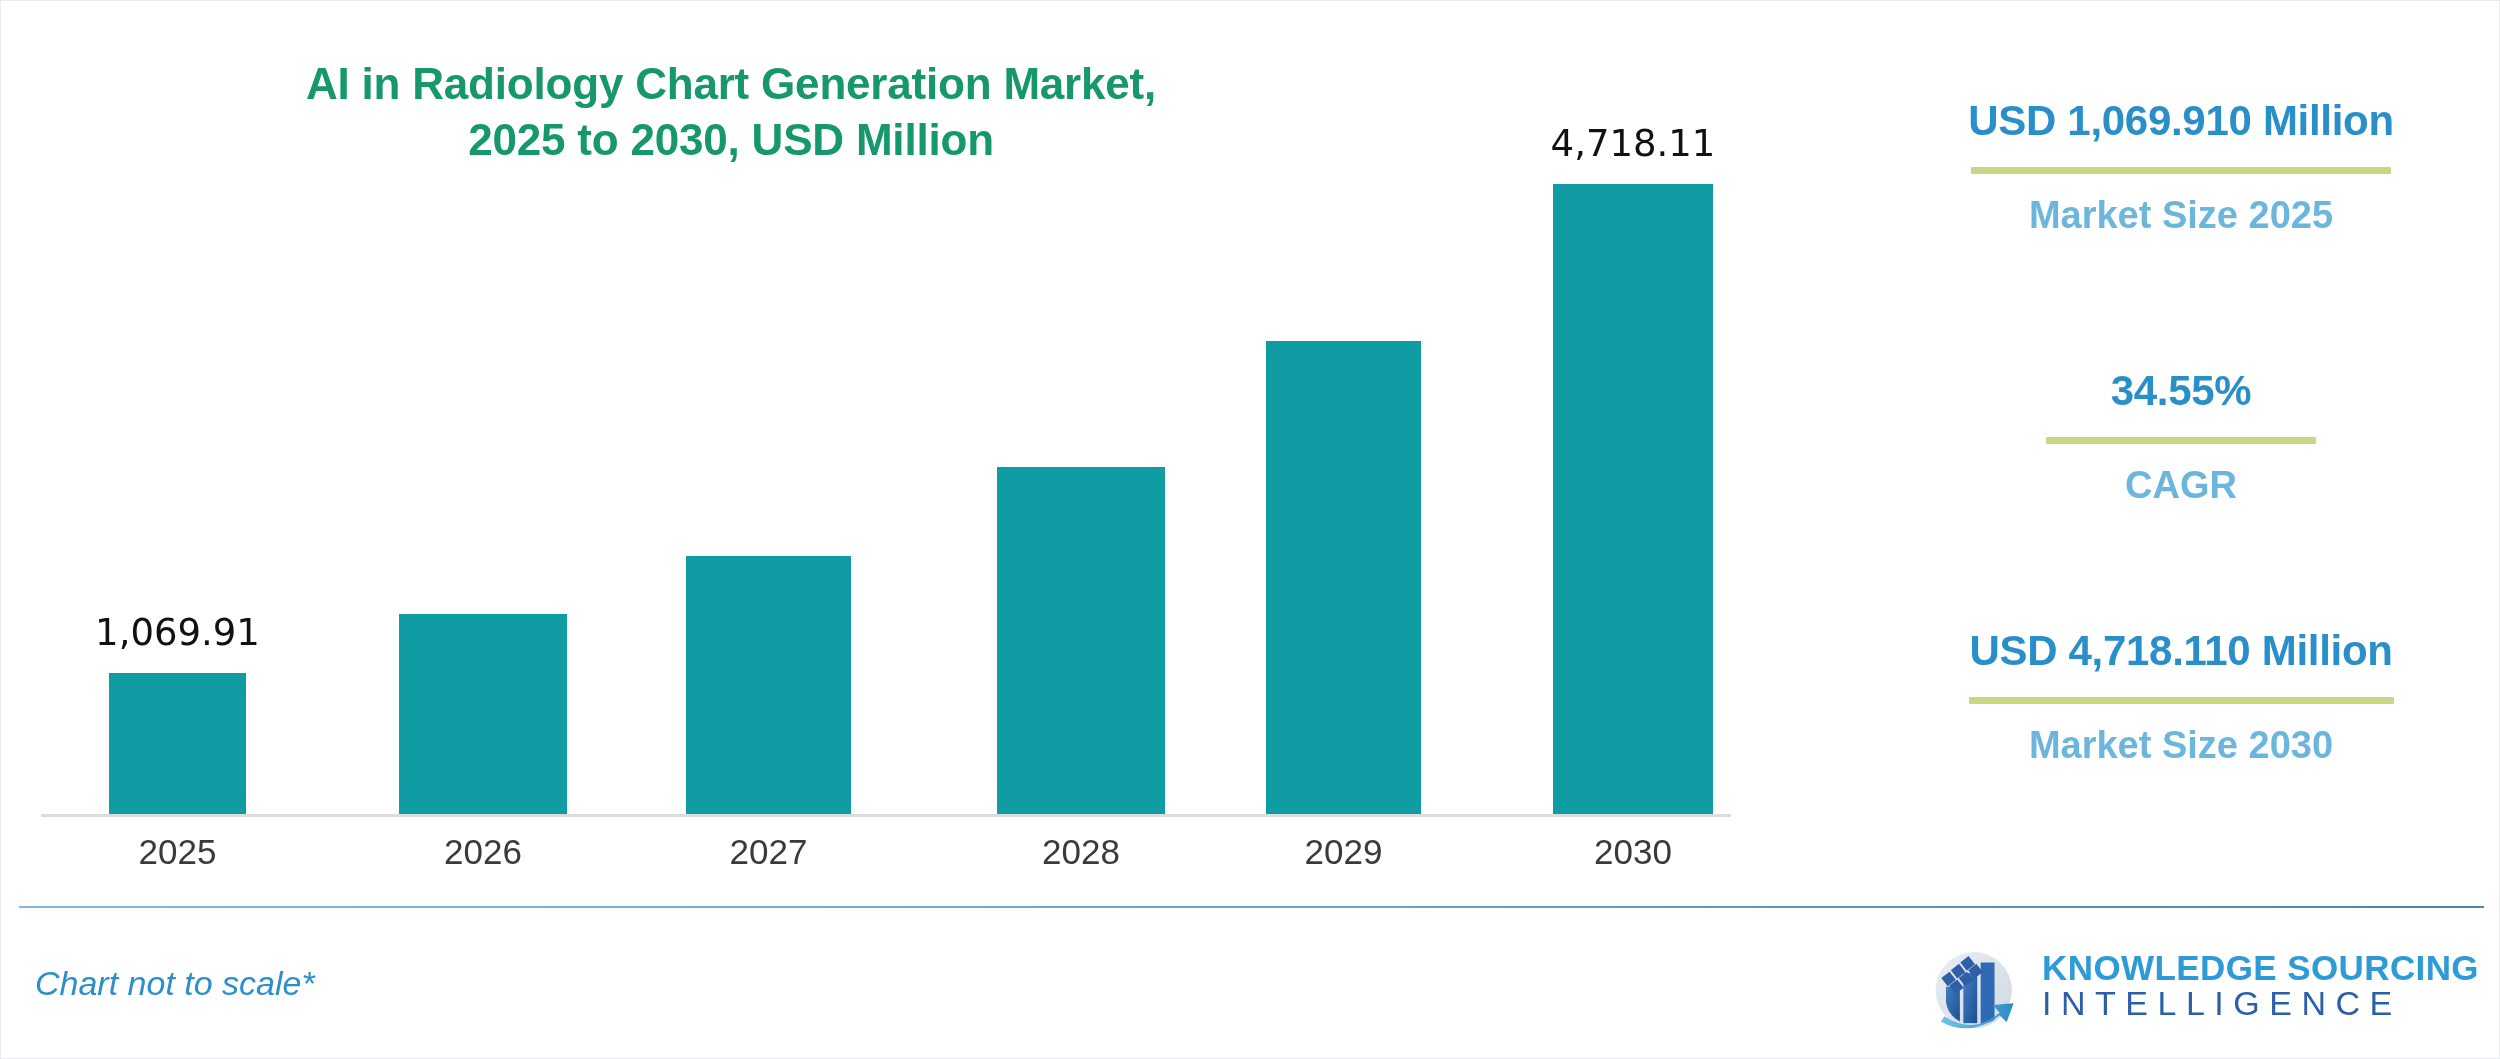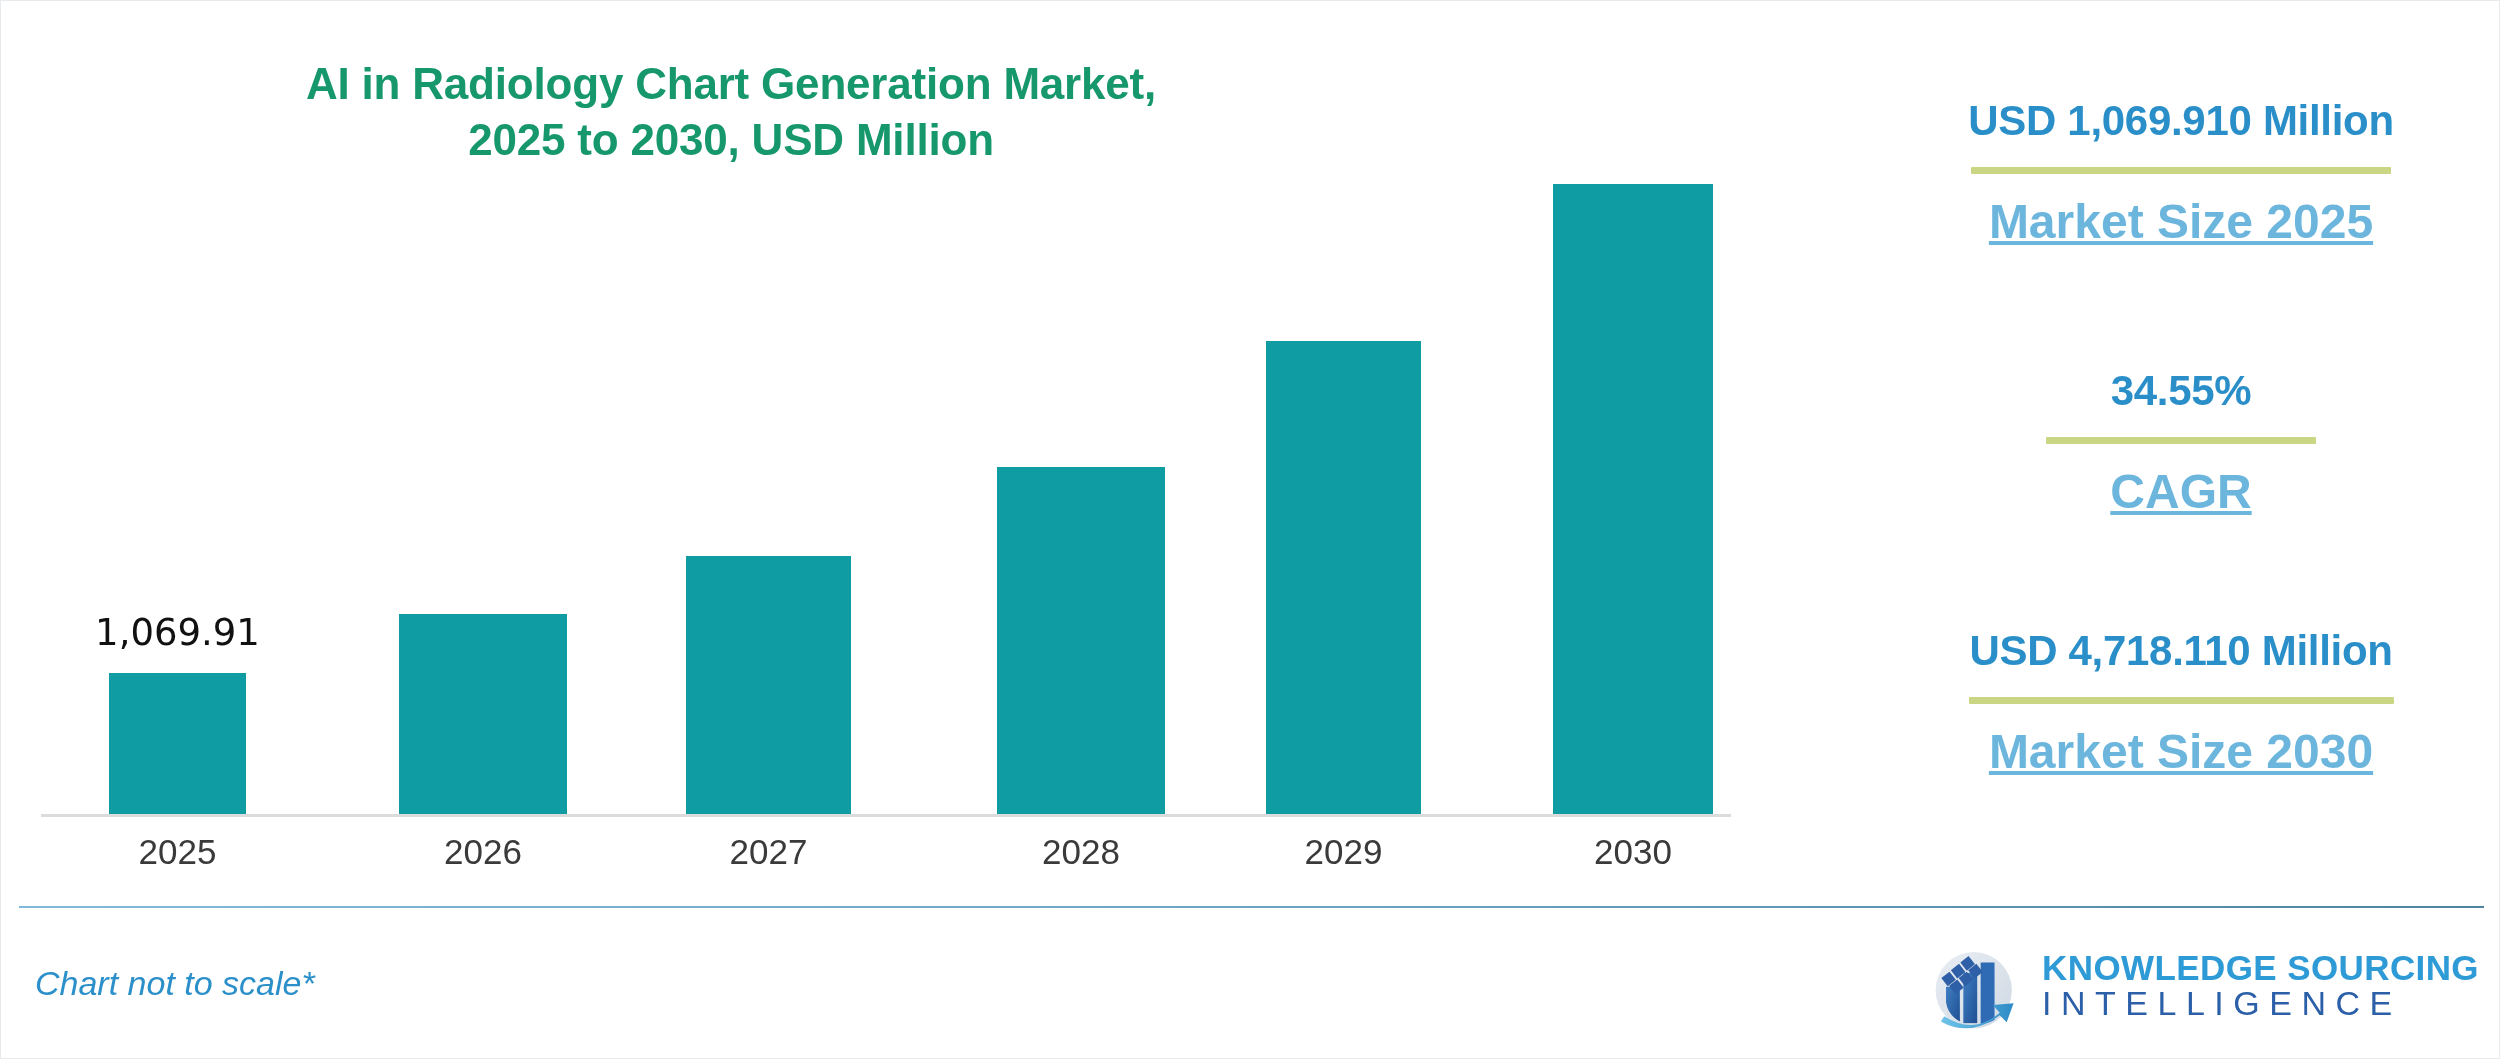--- a/index.html
+++ b/index.html
@@ -118,25 +118,24 @@
     white-space: nowrap;
     letter-spacing: -0.3px;
   }
   .stat-rule {
     margin: 22px auto 20px auto;
     height: 7px;
     background: #cbd685;
     border-radius: 1px;
   }
   .stat-label {
-    font-size: 48px;
+    font-size: 38px;
     font-weight: bold;
     color: #6cb6de;
     white-space: nowrap;
-    text-decoration: underline;
   }
 
   #stat-1 { top: 96px; }
   #stat-1 .stat-rule { width: 420px; }
   #stat-2 { top: 366px; }
   #stat-2 .stat-rule { width: 270px; }
   #stat-3 { top: 626px; }
   #stat-3 .stat-rule { width: 425px; }
 
   
@@ -225,20 +224,21 @@
         <div class="bar-cat">2028</div>
       </div>
 
       <div class="bar-group" style="left:1265px; width:155px; height:473px;margin-top:30px;">
         <div class="bar-value" style="bottom:492px;"></div>
         <div class="bar" style="height:473px;"></div>
         <div class="bar-cat">2029</div>
       </div>
 
       <div class="bar-group" style="left:1552px; width:160px; height:630px;">
+        <div class="bar-value" style="bottom:649px;">4,718.11</div>
         <div class="bar" style="height:630px;"></div>
         <div class="bar-cat">2030</div>
       </div>
 
     </div>
   </div>
 
   <div id="stats-panel">
 
     <div class="stat-block" id="stat-1">

